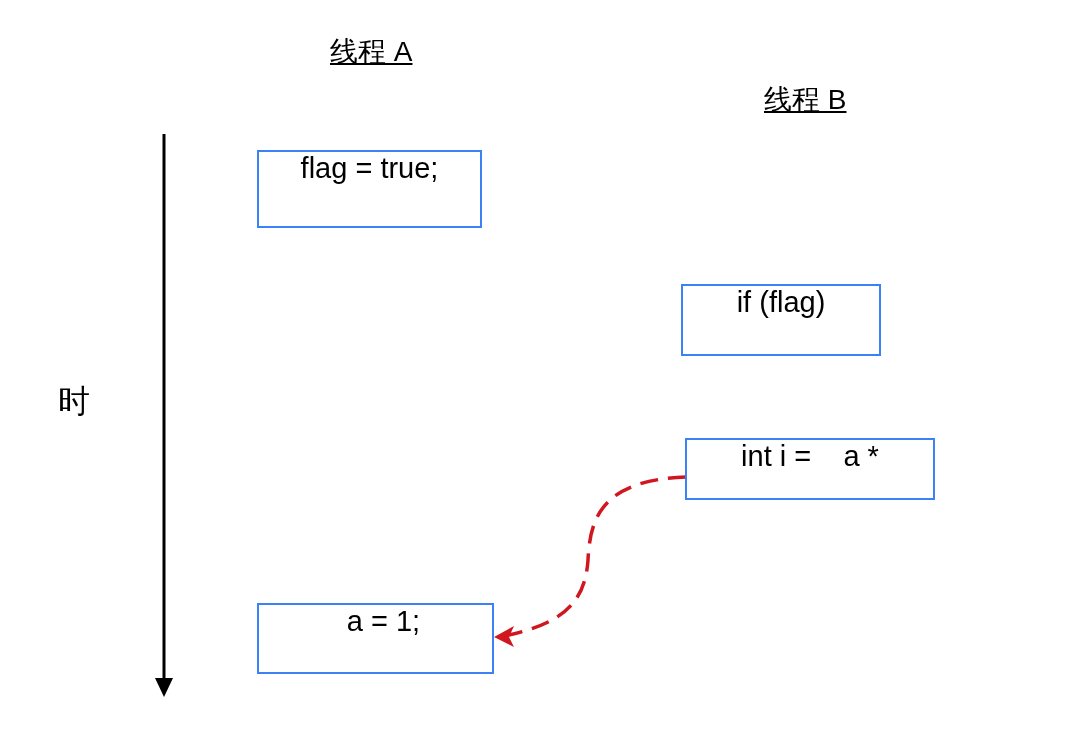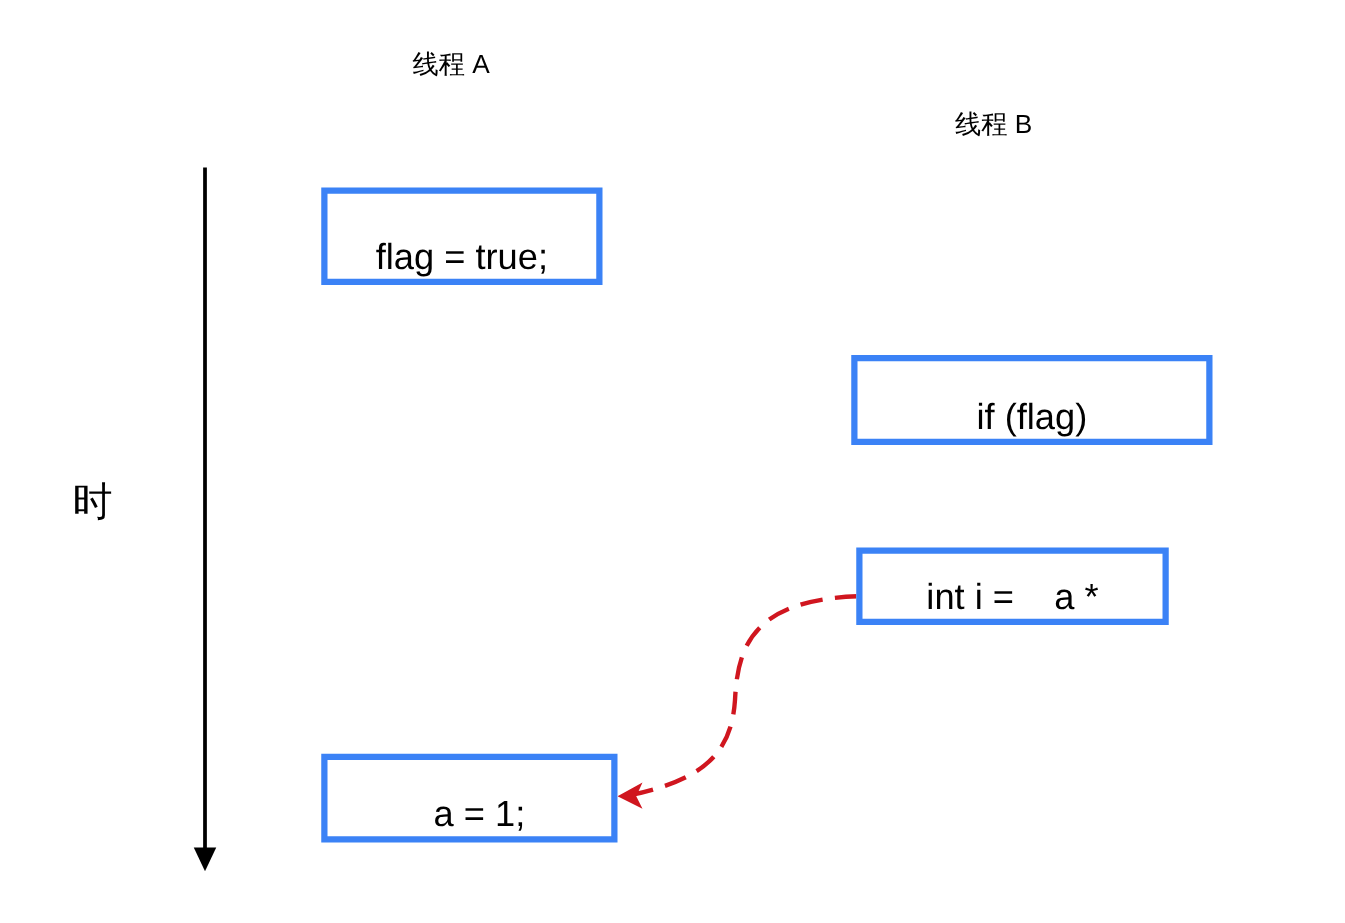--- a/index.html
+++ b/index.html
@@ -1,20 +1,20 @@
 <!DOCTYPE html>
 <html><head>
   <meta charset="utf-8">
   <style>
     html, body { margin: 0; padding: 0; background: #ffffff; }
     body { width: 1076px; height: 738px; position: relative; overflow: hidden;
            font-family: "Liberation Sans", "DejaVu Sans", sans-serif; color: #000; }
-    .title { position: absolute; font-size: 21px; line-height: 36px; white-space: nowrap; }
-    .box { position: absolute; box-sizing: border-box; border: 5px solid #3b82f6; background: #fff;
-           display: flex; align-items: flex-end; justify-content: center;
+    .title { position: absolute; font-size: 28px; line-height: 36px; white-space: nowrap; text-decoration: underline; }
+    .box { position: absolute; box-sizing: border-box; border: 2px solid #3b82f6; background: #fff;
+           display: flex; align-items: flex-start; justify-content: center;
            font-size: 29px; white-space: pre; }
     .time-label { position: absolute; font-size: 32px; font-family: "DejaVu Serif", "Liberation Serif", serif; }
     svg.overlay { position: absolute; left: 0; top: 0; }
   </style>
 </head>
 <body>
 
 <div class="title" style="left:330px; top:34px;">
   <span>线程 A</span>
 </div>
@@ -34,21 +34,21 @@
   <g>
     <path d="M 686 477 C 600 480, 590 520, 588 560 C 585 605, 560 625, 500 637" fill="none" stroke="#d0161f" stroke-width="3.5" stroke-dasharray="18,10"></path>
     <polygon points="494,637 514,626 509,637 514,647" fill="#d0161f"></polygon>
   </g>
 </svg>
 
 <div class="box" style="left:257px; top:150px; width:225px; height:78px;">
   <span>flag = true;</span>
 </div>
 
-<div class="box" style="left:681px; top:284px; width:289px; height:72px;">
+<div class="box" style="left:681px; top:284px; width:200px; height:72px;">
   <span>if (flag)</span>
 </div>
 
 <div class="box" style="left:685px; top:438px; width:250px; height:62px;">
   <span>int i =    a *</span>
 </div>
 
 <div class="box" style="left:257px; top:603px; width:237px; height:71px;padding-left:16px;">
   <span>a = 1;</span>
 </div>

